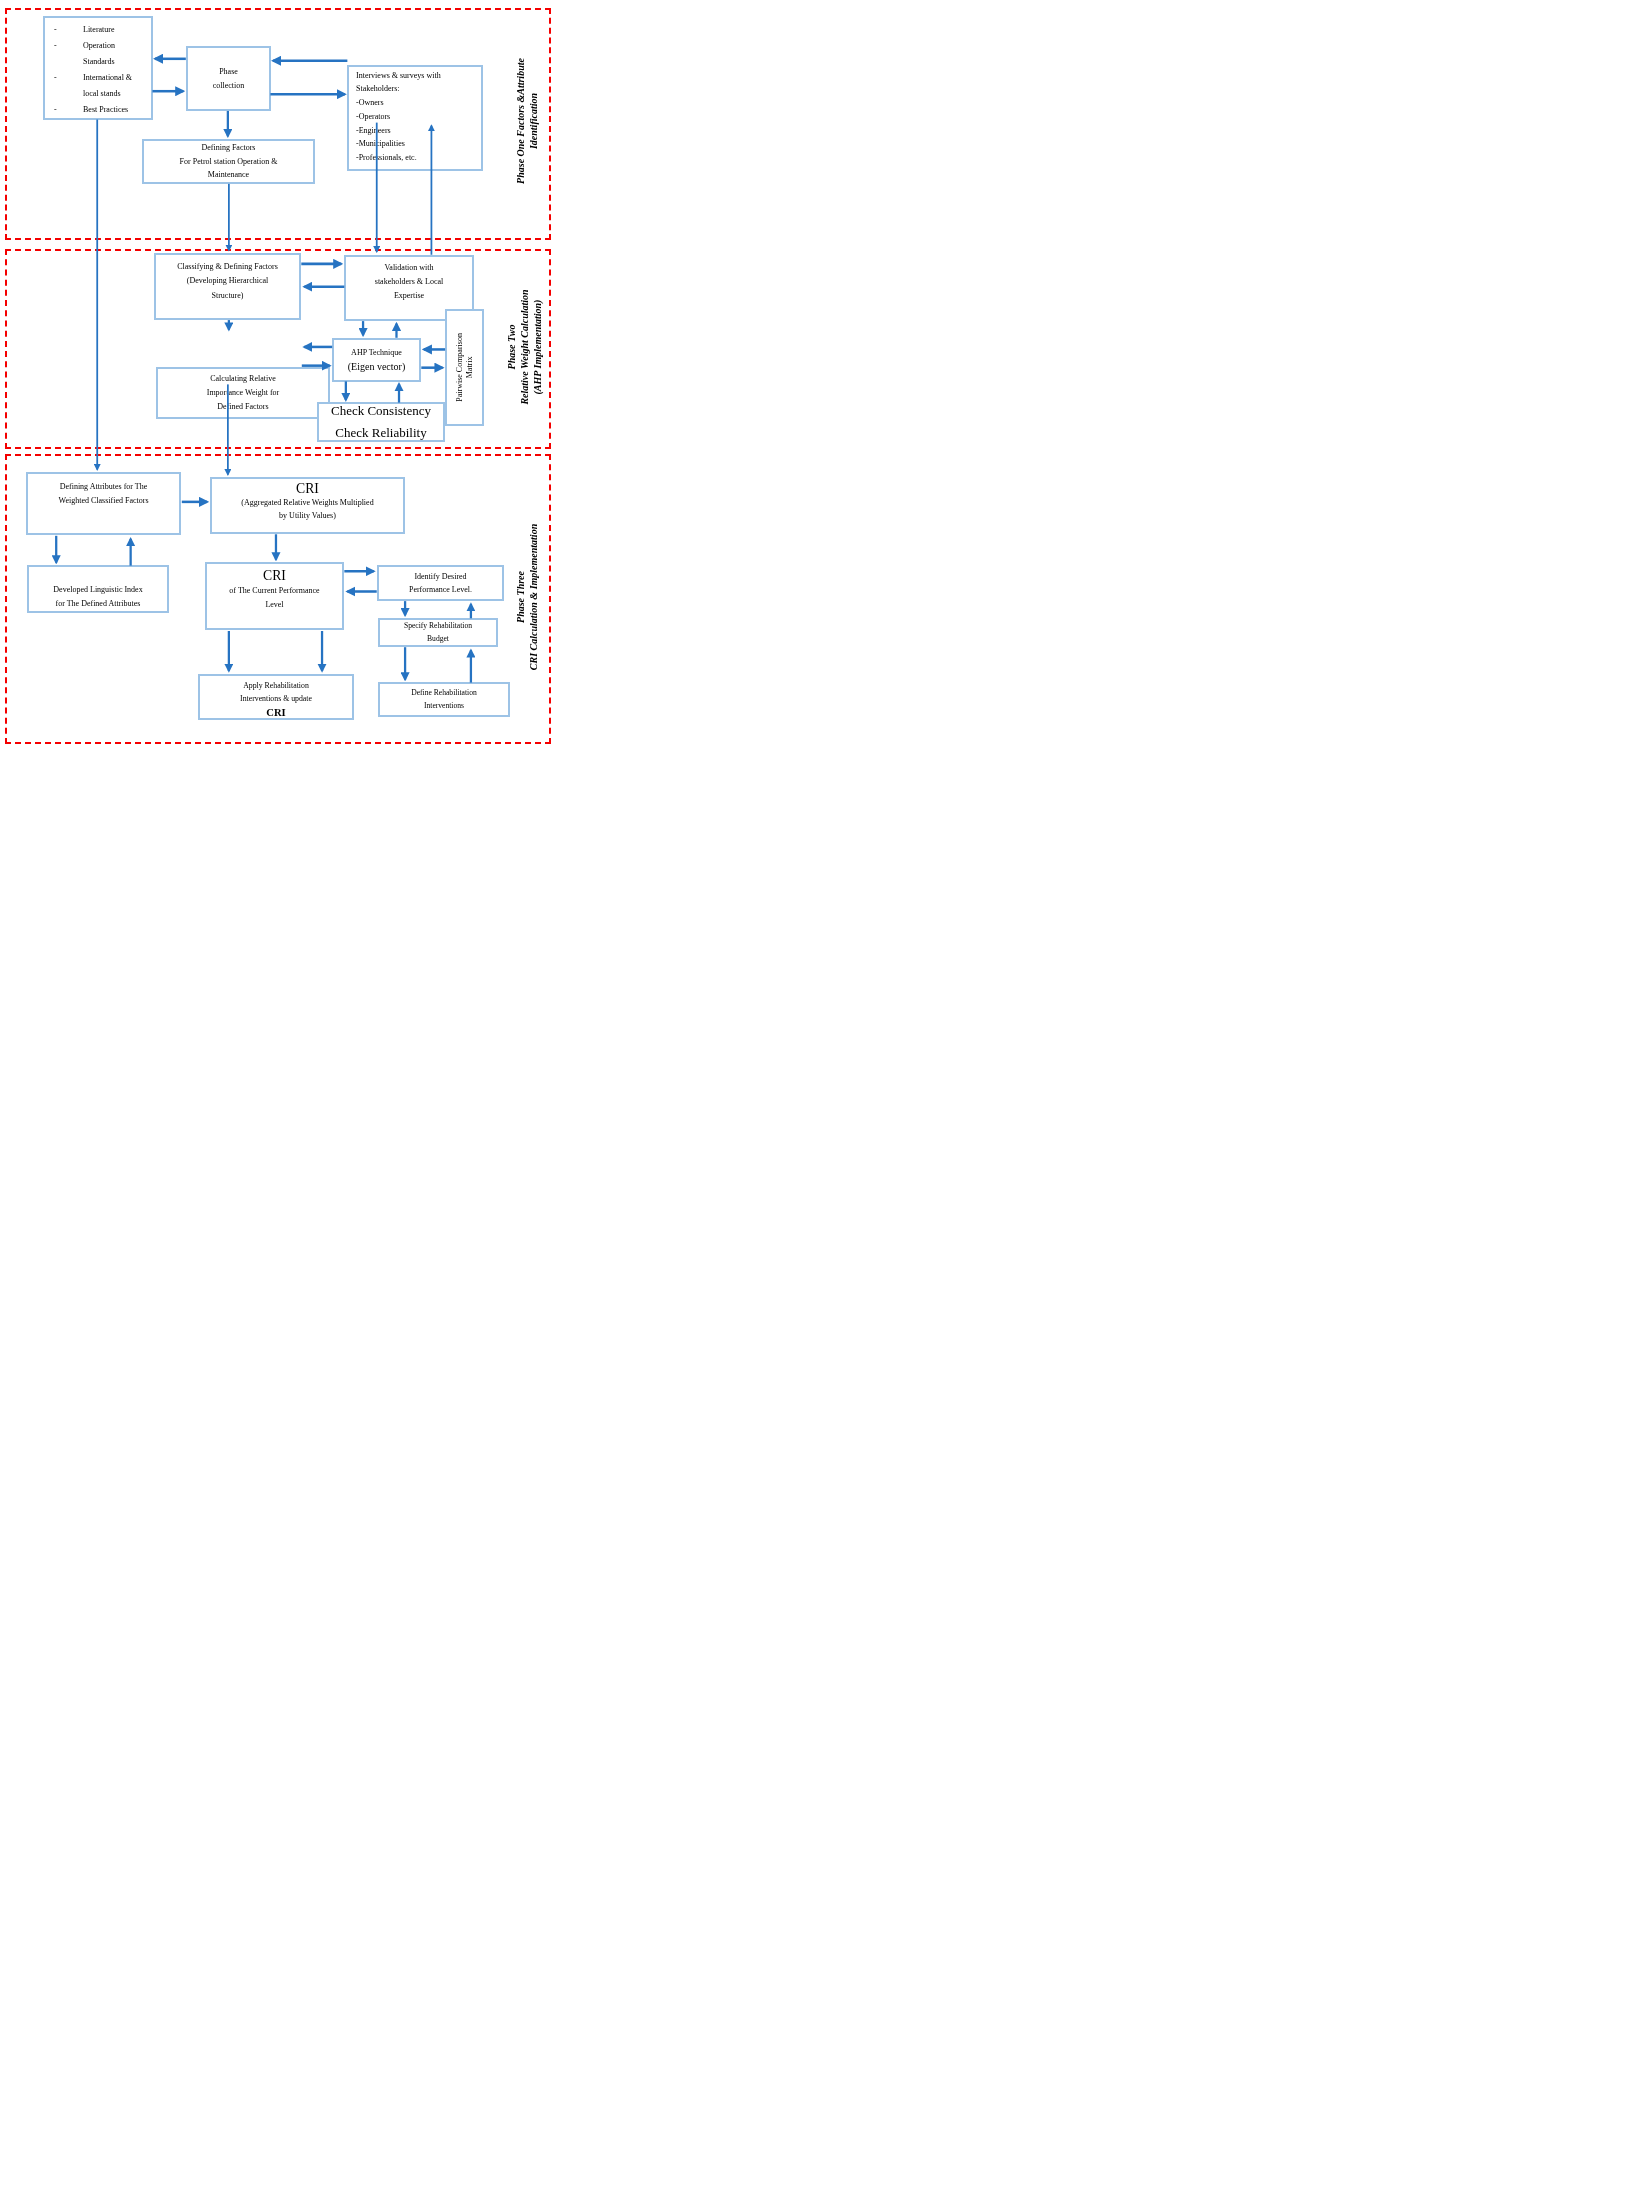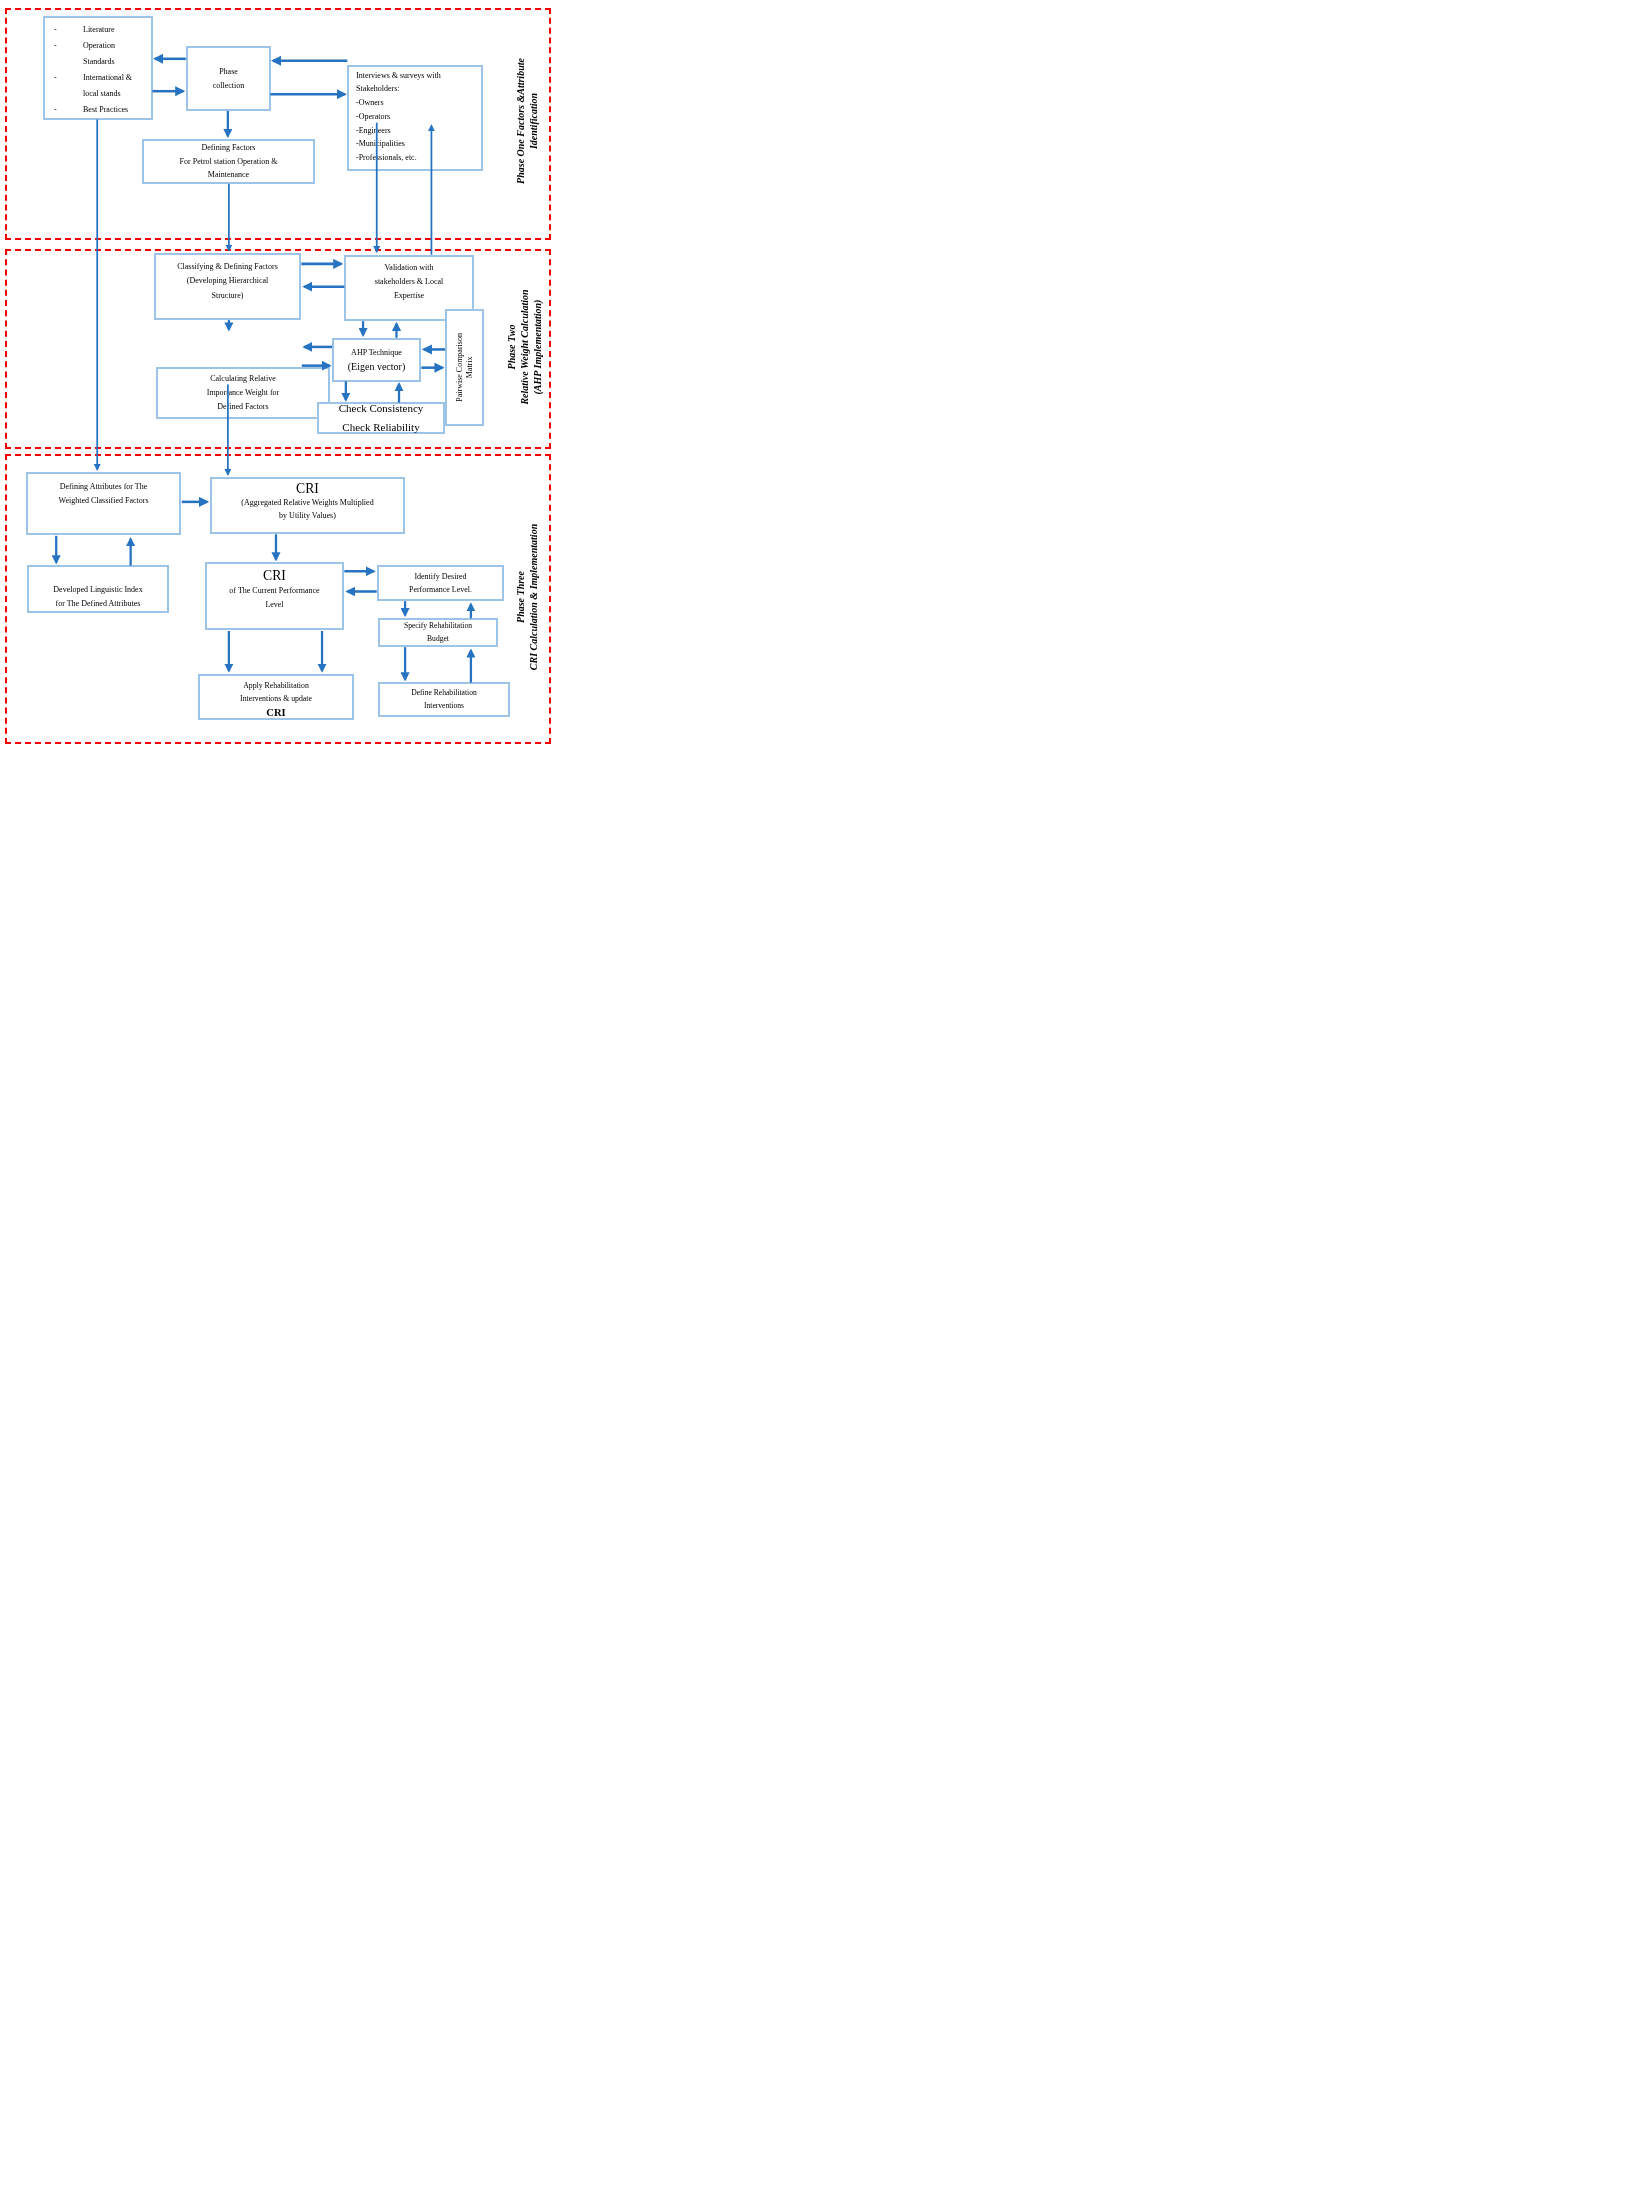--- a/index.html
+++ b/index.html
@@ -142,21 +142,21 @@
     <div style="font-family:Liberation Serif, serif;font-size:10px;">(Eigen vector)</div>
   </div>
 
   <div class="box" style="left:445px;top:309px;width:39px;height:117px;">
     <div class="vcenter-wrap">
       <div class="vtext">Pairwise Comparison
 Matrix</div>
     </div>
   </div>
 
-  <div class="box center" style="left:317px;top:402px;width:128px;height:32px;justify-content:center;font-size:11px;line-height:1.7;">
+  <div class="box center" style="left:317px;top:402px;width:128px;height:40px;justify-content:center;font-size:13px;line-height:1.7;">
     <div class="pre">Check Consistency
 Check Reliability</div>
   </div>
 
   <div class="box center" style="left:26px;top:472px;width:155px;height:63px;padding-top:6px;line-height:1.8;">
     <div class="pre">Defining Attributes for The
 Weighted Classified Factors</div>
   </div>
 
   <div class="box center" style="left:210px;top:477px;width:195px;height:57px;padding-top:2px;line-height:1.6;">

